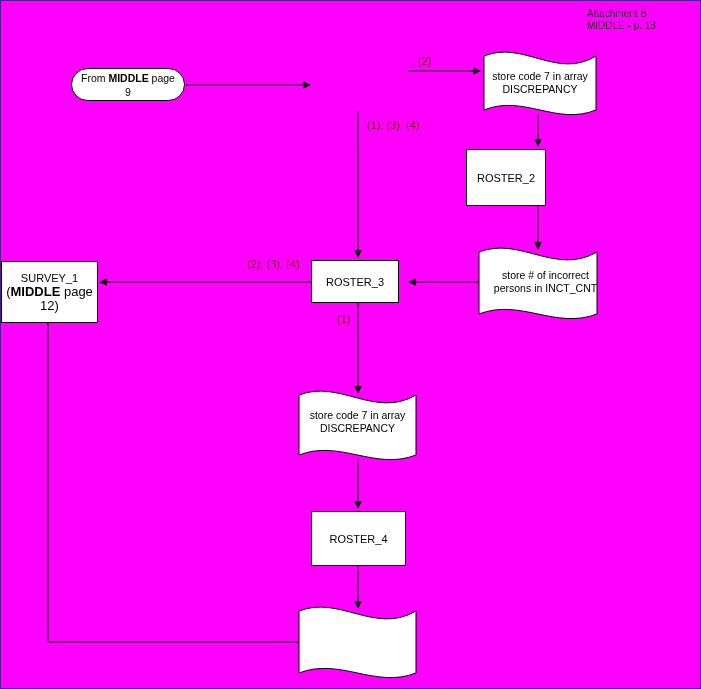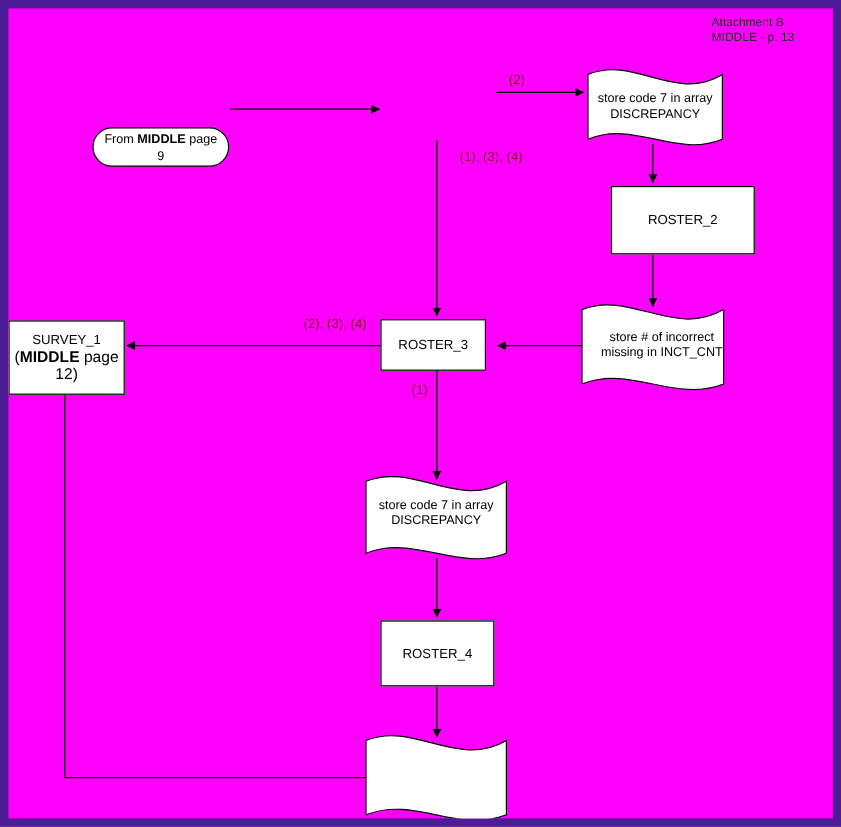--- a/index.html
+++ b/index.html
@@ -1,35 +1,35 @@
 <!DOCTYPE html>
 <html style="--color-background: #FF00FF; --color-shape_fill: #FFFFFF; --color-line: #000000; --color-edge_label: #7B2424;"><head>
 <meta charset="utf-8">
 <style>
   html,body{margin:0;padding:0;}
   .canvas{
     position:relative;
     width:701px;height:689px;
     background:var(--color-background,#FF00FF);
-    border:7px solid #4c1d95;
+    border:1px solid #4c1d95;
     box-sizing:border-box;
     overflow:hidden;
     font-family:"Liberation Sans", sans-serif;
     color:#000;
   }
   svg.wires{position:absolute;left:0;top:0;width:701px;height:689px;}
   .node{
     position:absolute;
     background:var(--color-shape_fill,#fff);
     border:1px solid var(--color-line,#000);
     display:flex;flex-direction:column;align-items:center;justify-content:center;
     font-size:11px;line-height:14px;text-align:center;
     box-sizing:border-box;
   }
-  .terminator{border-radius:17px;font-size:10.5px;padding:0 6px;margin-top:32px;}
+  .terminator{border-radius:17px;font-size:10.5px;padding:0 6px;}
   .tape-text{
     position:absolute;display:flex;flex-direction:column;align-items:center;justify-content:center;
     font-size:10.5px;line-height:13px;text-align:center;pointer-events:none;
   }
   .edge-label{
     position:absolute;font-size:11px;line-height:12px;
     color:var(--color-edge_label,#7b2424);
     white-space:nowrap;
   }
   .header{
@@ -71,21 +71,21 @@
   <div class="header">
     <div>Attachment B</div>
     <div>MIDDLE - p. 13</div>
   </div>
 
   <div class="node terminator" style="left:70px;top:67px;width:114px;height:33px">
     <span><span>From </span><b>MIDDLE</b><span> page 9</span></span>
   </div>
 
 
-  <div class="node" style="left:502px;top:148px;width:120px;height:57px">
+  <div class="node" style="left:465px;top:148px;width:80px;height:57px">
     <span>ROSTER_2</span>
   </div>
 
   <div class="node" style="left:310px;top:259px;width:88px;height:43px">
     <span>ROSTER_3</span>
   </div>
 
   <div class="node" style="left:0px;top:260px;width:97px;height:62px">
     <div>SURVEY_1</div>
     <div class="survey-line2"><span>(</span><b>MIDDLE</b><span> page 12)</span></div>
@@ -95,27 +95,27 @@
     <span>ROSTER_4</span>
   </div>
 
   <div class="tape-text" style="left:483px;top:60px;width:112px;height:44px">
     <div>store code 7 in array</div>
     <div>DISCREPANCY</div>
   </div>
 
   <div class="tape-text" style="left:478px;top:258px;width:133px;height:46px">
     <div>store # of incorrect</div>
-    <div>missing in INCT_CNT</div>
+    <div>persons in INCT_CNT</div>
   </div>
 
   <div class="tape-text" style="left:298px;top:398px;width:117px;height:46px">
     <div>store code 7 in array</div>
     <div>DISCREPANCY</div>
   </div>
 
 
   <div class="edge-label" style="left:417px;top:54px">(2)</div>
-  <div class="edge-label" style="left:376px;top:118px">(1), (3), (4)</div>
+  <div class="edge-label" style="left:366px;top:118px">(1), (3), (4)</div>
   <div class="edge-label" style="left:246px;top:257px">(2), (3), (4)</div>
   <div class="edge-label" style="left:336px;top:312px">(1)</div>
 
 </div>
 
 </body></html>

